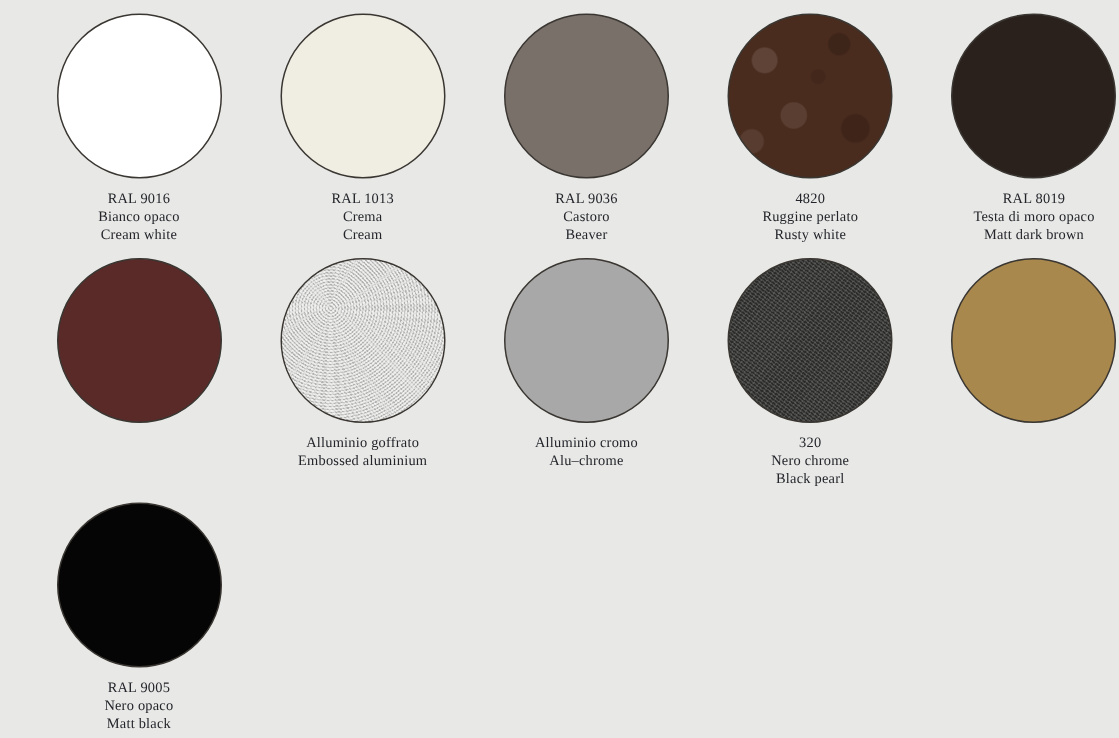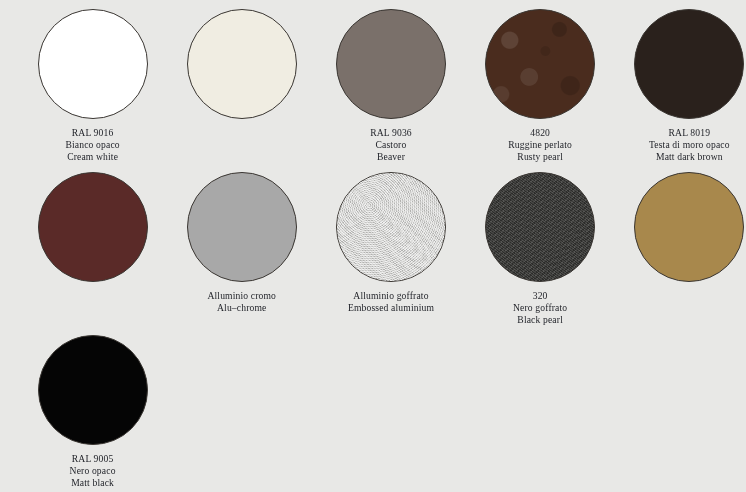--- a/index.html
+++ b/index.html
@@ -118,81 +118,86 @@
         <div class="labels">
           <span class="lbl-code">RAL 9016</span>
           <span class="lbl-it">Bianco opaco</span>
           <span class="lbl-en">Cream white</span>
         </div>
       </div>
       <div class="swatch-cell">
         <div class="disc-wrap">
           <div class="disc" style="background-color: rgb(240, 237, 226);"></div>
         </div>
+        <div class="labels">
+          <span class="lbl-code">RAL 1013</span>
+          <span class="lbl-it">Crema</span>
+          <span class="lbl-en">Cream</span>
+        </div>
       </div>
       <div class="swatch-cell">
         <div class="disc-wrap">
           <div class="disc" style="background-color: rgb(122, 112, 106);"></div>
         </div>
         <div class="labels">
           <span class="lbl-code">RAL 9036</span>
           <span class="lbl-it">Castoro</span>
           <span class="lbl-en">Beaver</span>
         </div>
       </div>
       <div class="swatch-cell">
         <div class="disc-wrap">
           <div class="disc tex-pearl" style="background-color: rgb(74, 44, 30);"></div>
         </div>
         <div class="labels">
           <span class="lbl-code">4820</span>
           <span class="lbl-it">Ruggine perlato</span>
-          <span class="lbl-en">Rusty pearl</span>
+          <span class="lbl-en">Rusty white</span>
         </div>
       </div>
       <div class="swatch-cell">
         <div class="disc-wrap">
           <div class="disc" style="background-color: rgb(42, 33, 28);"></div>
         </div>
         <div class="labels">
           <span class="lbl-code">RAL 8019</span>
           <span class="lbl-it">Testa di moro opaco</span>
           <span class="lbl-en">Matt dark brown</span>
         </div>
       </div>
       <div class="swatch-cell">
         <div class="disc-wrap">
           <div class="disc" style="background-color: rgb(90, 42, 40);"></div>
         </div>
       </div>
       <div class="swatch-cell">
         <div class="disc-wrap">
+          <div class="disc tex-emboss" style="background-color: rgb(211, 211, 208);"></div>
+        </div>
+        <div class="labels">
+          <span class="lbl-code">Alluminio goffrato</span>
+          <span class="lbl-it">Embossed aluminium</span>
+        </div>
+      </div>
+      <div class="swatch-cell">
+        <div class="disc-wrap">
           <div class="disc" style="background-color: rgb(168, 168, 168);"></div>
         </div>
         <div class="labels">
           <span class="lbl-code">Alluminio cromo</span>
           <span class="lbl-it">Alu–chrome</span>
         </div>
       </div>
       <div class="swatch-cell">
         <div class="disc-wrap">
-          <div class="disc tex-emboss" style="background-color: rgb(211, 211, 208);"></div>
-        </div>
-        <div class="labels">
-          <span class="lbl-code">Alluminio goffrato</span>
-          <span class="lbl-it">Embossed aluminium</span>
-        </div>
-      </div>
-      <div class="swatch-cell">
-        <div class="disc-wrap">
           <div class="disc tex-grain" style="background-color: rgb(58, 58, 56);"></div>
         </div>
         <div class="labels">
           <span class="lbl-code">320</span>
-          <span class="lbl-it">Nero goffrato</span>
+          <span class="lbl-it">Nero chrome</span>
           <span class="lbl-en">Black pearl</span>
         </div>
       </div>
       <div class="swatch-cell">
         <div class="disc-wrap">
           <div class="disc" style="background-color: rgb(168, 136, 76);"></div>
         </div>
       </div>
       <div class="swatch-cell">
         <div class="disc-wrap">

